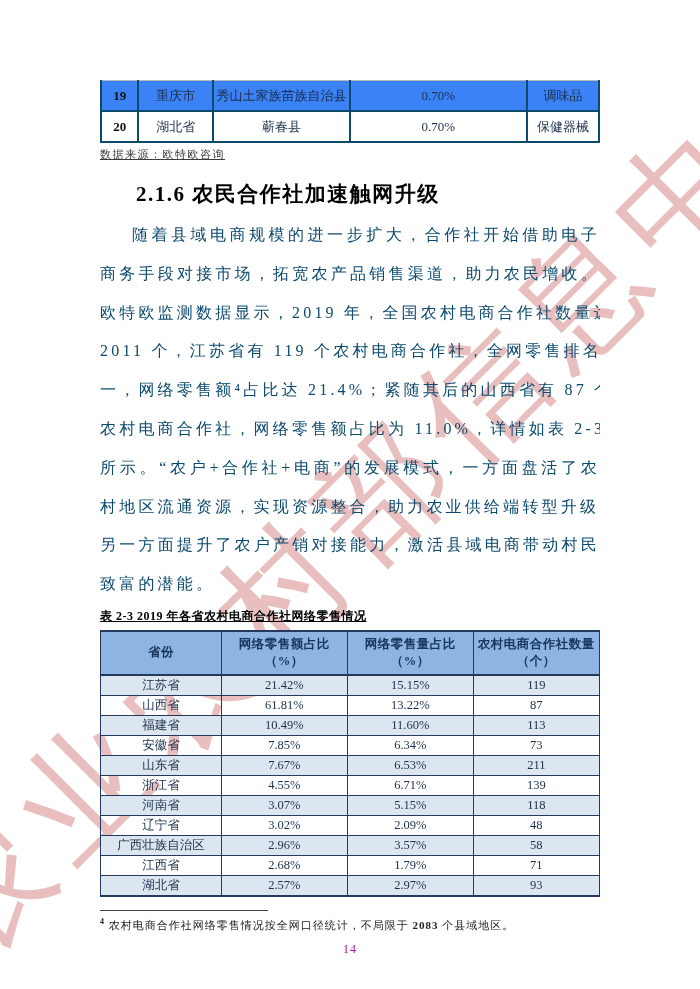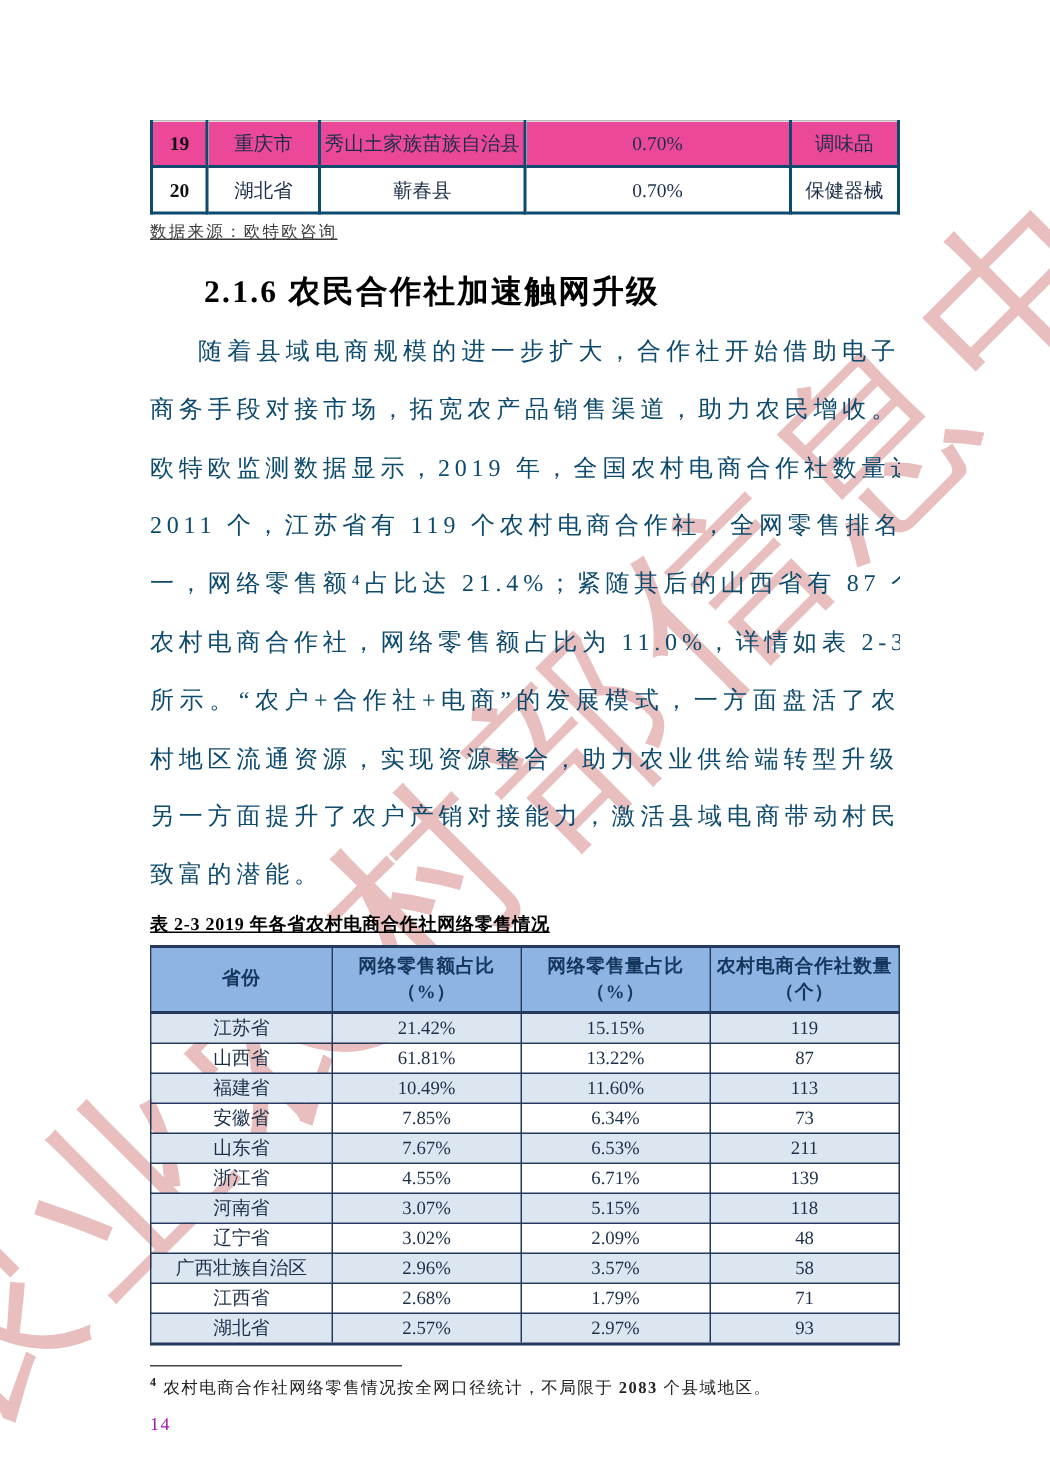--- a/index.html
+++ b/index.html
@@ -18,21 +18,21 @@
   
   table.toptable{
     width:100%;border-collapse:collapse;table-layout:fixed;
     font-size:13px;color:#1c2f4a;
   }
   .toptable td{
     border:2px solid #0c4a6e;height:29px;text-align:center;
     padding:0 2px;overflow:hidden;white-space:nowrap;
   }
   .toptable tr:first-child td{border-top:1px solid #b9b9b9;}
-  .toptable tr.shaded{background:#ec4899;}
+  .toptable tr.shaded{background:#3b82f6;}
   .toptable td.rank{font-weight:bold;color:#111;}
 
   .source-note{font-size:11px;color:#3a3a3a;margin-top:4px;letter-spacing:1.5px;text-decoration:underline;}
 
   .heading{font-size:21px;font-weight:bold;margin:18px 0 0 36px;letter-spacing:1.5px;color:#000;}
 
   .para{margin-top:8px;font-size:16px;color:#0c4a6e;}
   .para .pline{
     line-height:38.8px;letter-spacing:3.2px;
     text-align:justify;text-align-last:justify;
@@ -58,21 +58,21 @@
     overflow:hidden;white-space:nowrap;
   }
   .cooptable tbody tr:last-child td{border-bottom:2px solid #24395e;}
   .cooptable tbody tr.shaded{background:#dce6f1;}
 
   .footnote-sep{width:168px;border-top:1px solid #444;margin-top:13px;height:0;}
   .footnote{font-size:11px;margin-top:6px;letter-spacing:1px;color:#222;}
   .footnote sup{font-size:8px;font-weight:bold;}
   .footnote b{font-weight:bold;}
 
-  .pageno{text-align:left;font-size:12px;margin-top:9px;color:#a21caf;letter-spacing:1px;}
+  .pageno{text-align:center;font-size:12px;margin-top:9px;color:#a21caf;letter-spacing:1px;}
 </style>
 </head>
 <body>
 
 <div class="watermark">农业农村部信息中心</div>
 
 <div class="content">
 
   <table class="toptable">
     <colgroup>

